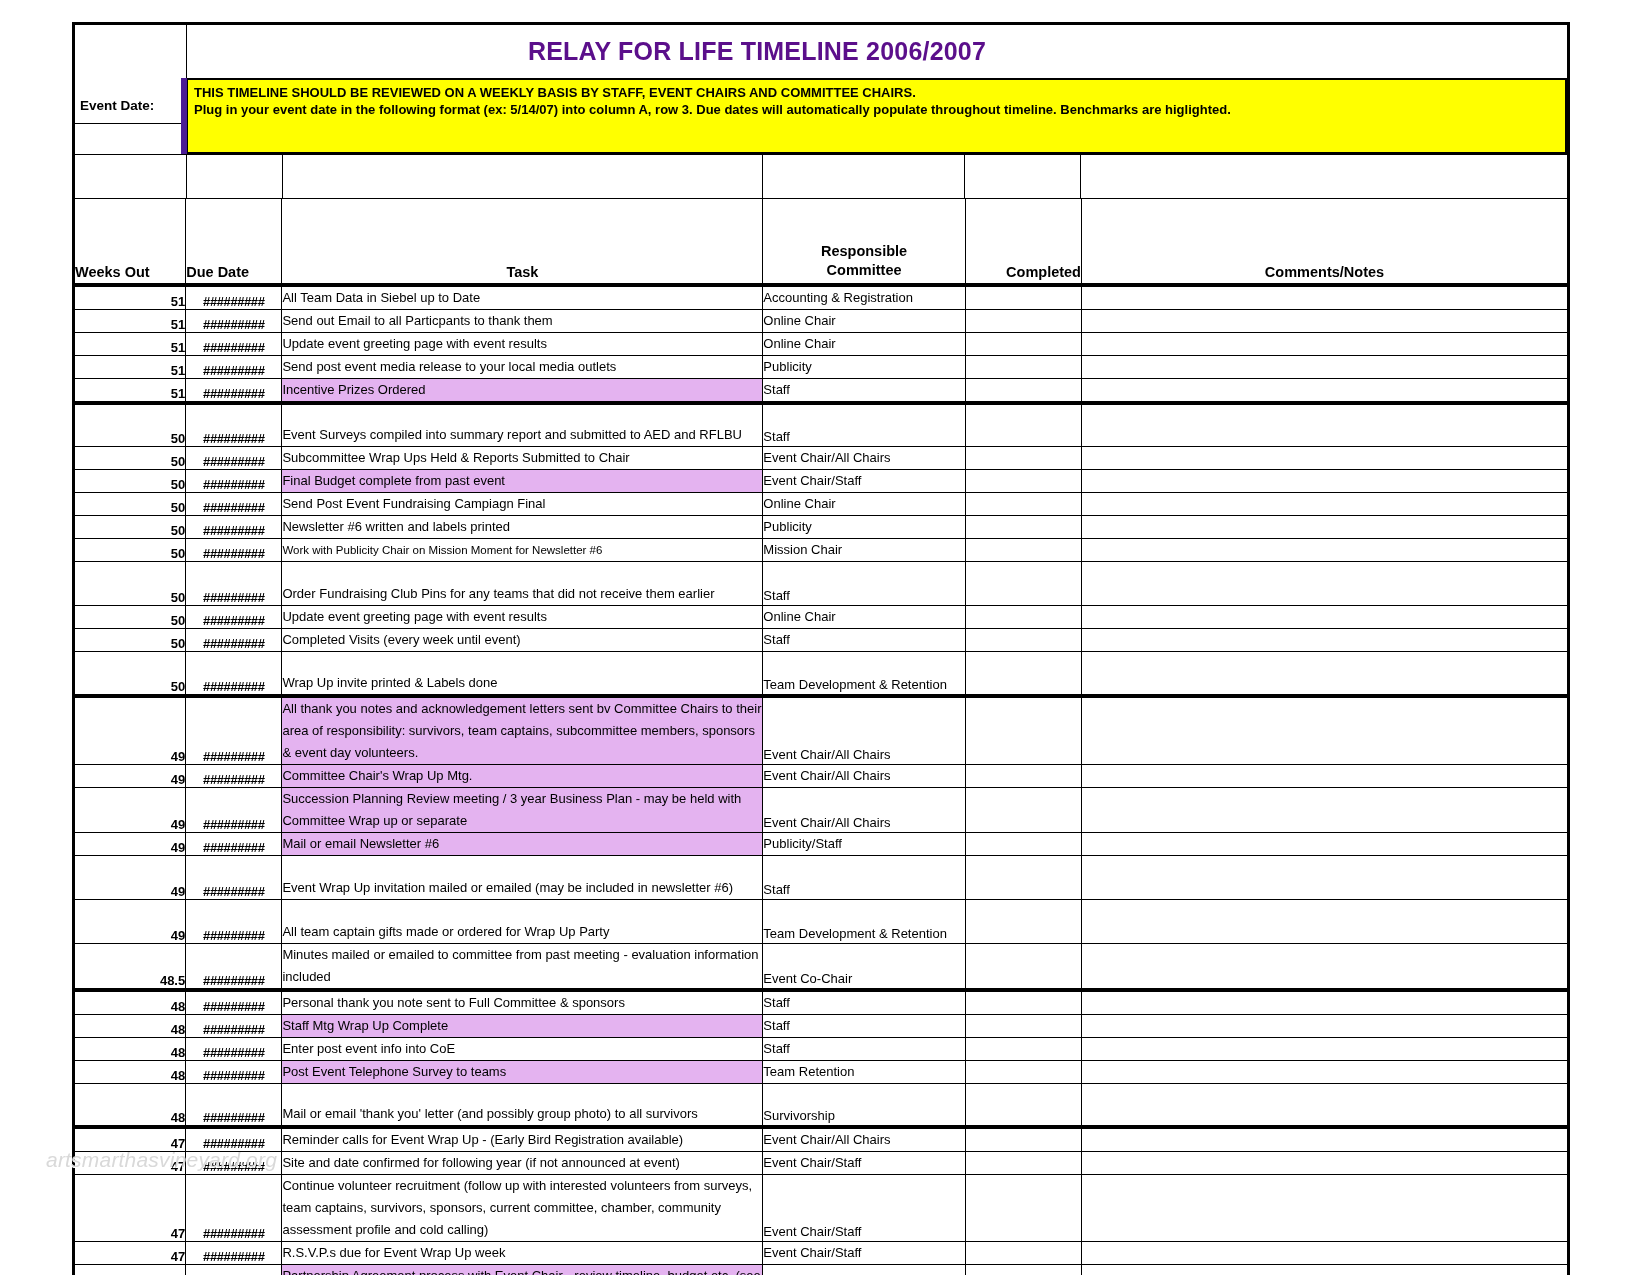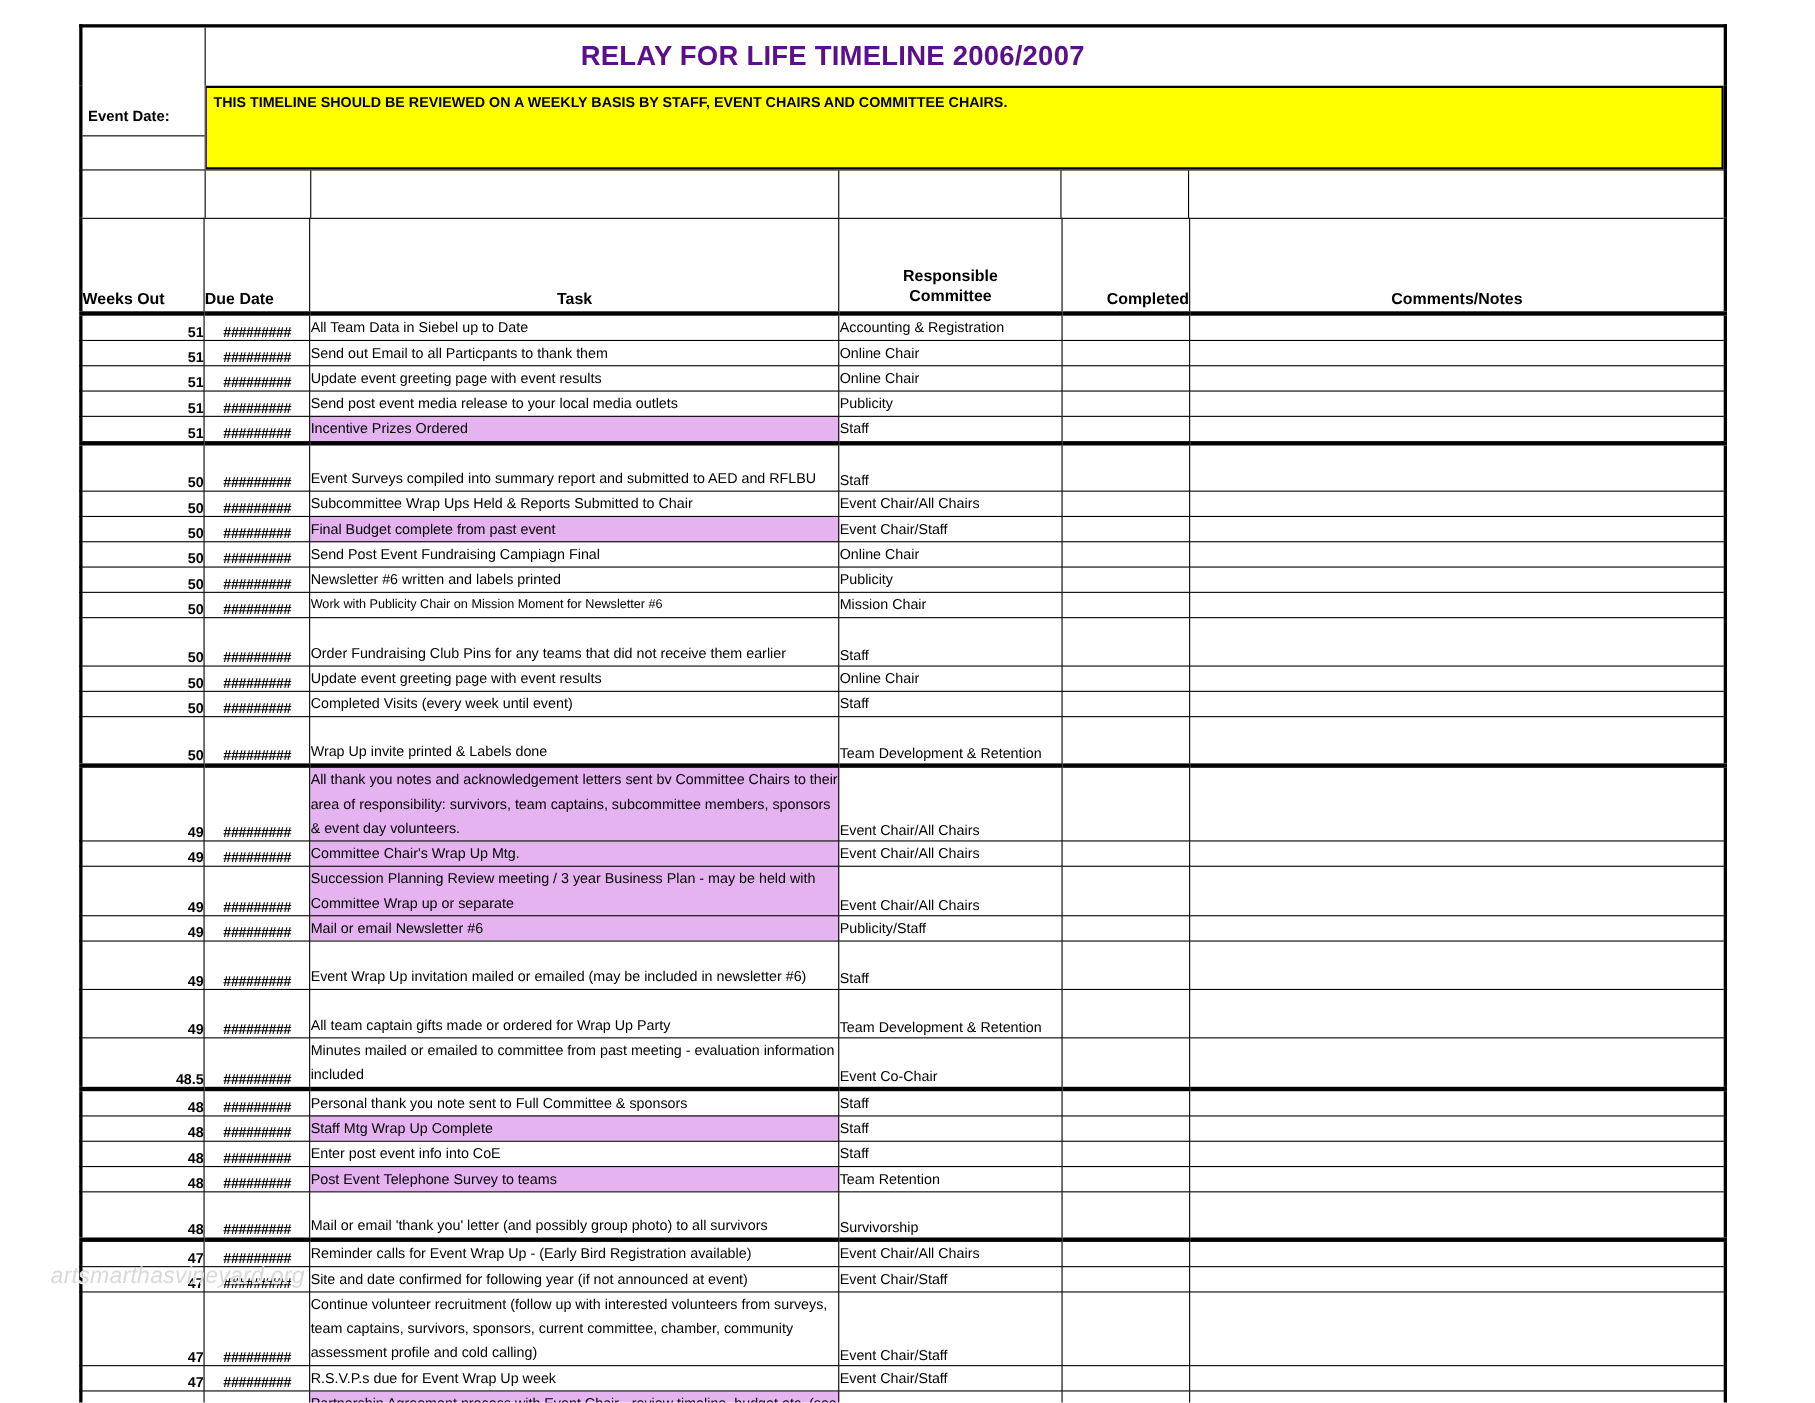--- a/index.html
+++ b/index.html
@@ -55,21 +55,21 @@
   
   .notice-band {
     display: flex;
     border-left: 3px solid #000;
     border-right: 3px solid #000;
     height: 76px;
     box-sizing: border-box;
   }
   .evt-date-cell {
     width: 112px;
-    border-right: 1px solid #4c1d95;
+    border-right: 6px solid #4c1d95;
     box-sizing: border-box;
     position: relative;
   }
   .evt-date-cell .lbl {
     position: absolute;
     left: 5px;
     top: 20px;
     font-size: 13.5px;
     font-weight: bold;
     color: #000;
@@ -223,20 +223,21 @@
     </div>
   </div>
 
   <div class="notice-band">
     <div class="evt-date-cell">
       <span class="lbl">Event Date:</span>
       <div class="sub"></div>
     </div>
     <div class="notice-yellow">
       <div class="line">THIS TIMELINE SHOULD BE REVIEWED ON A WEEKLY BASIS BY STAFF, EVENT CHAIRS AND COMMITTEE CHAIRS.</div>
+      <div class="line">Plug in your event date in the following format (ex: 5/14/07) into column A, row 3.  Due dates will automatically populate throughout timeline.  Benchmarks are higlighted.</div>
     </div>
   </div>
 
   <div class="spacer-row">
     <div style="width:112px;border-right:1px solid #000;box-sizing:border-box;"></div>
     <div style="width:96px;border-right:1px solid #000;box-sizing:border-box;"></div>
     <div style="width:480px;border-right:1px solid #000;box-sizing:border-box;"></div>
     <div style="width:202px;border-right:1px solid #000;box-sizing:border-box;"></div>
     <div style="width:116px;border-right:1px solid #000;box-sizing:border-box;"></div>
     <div style="flex:1;"></div>

